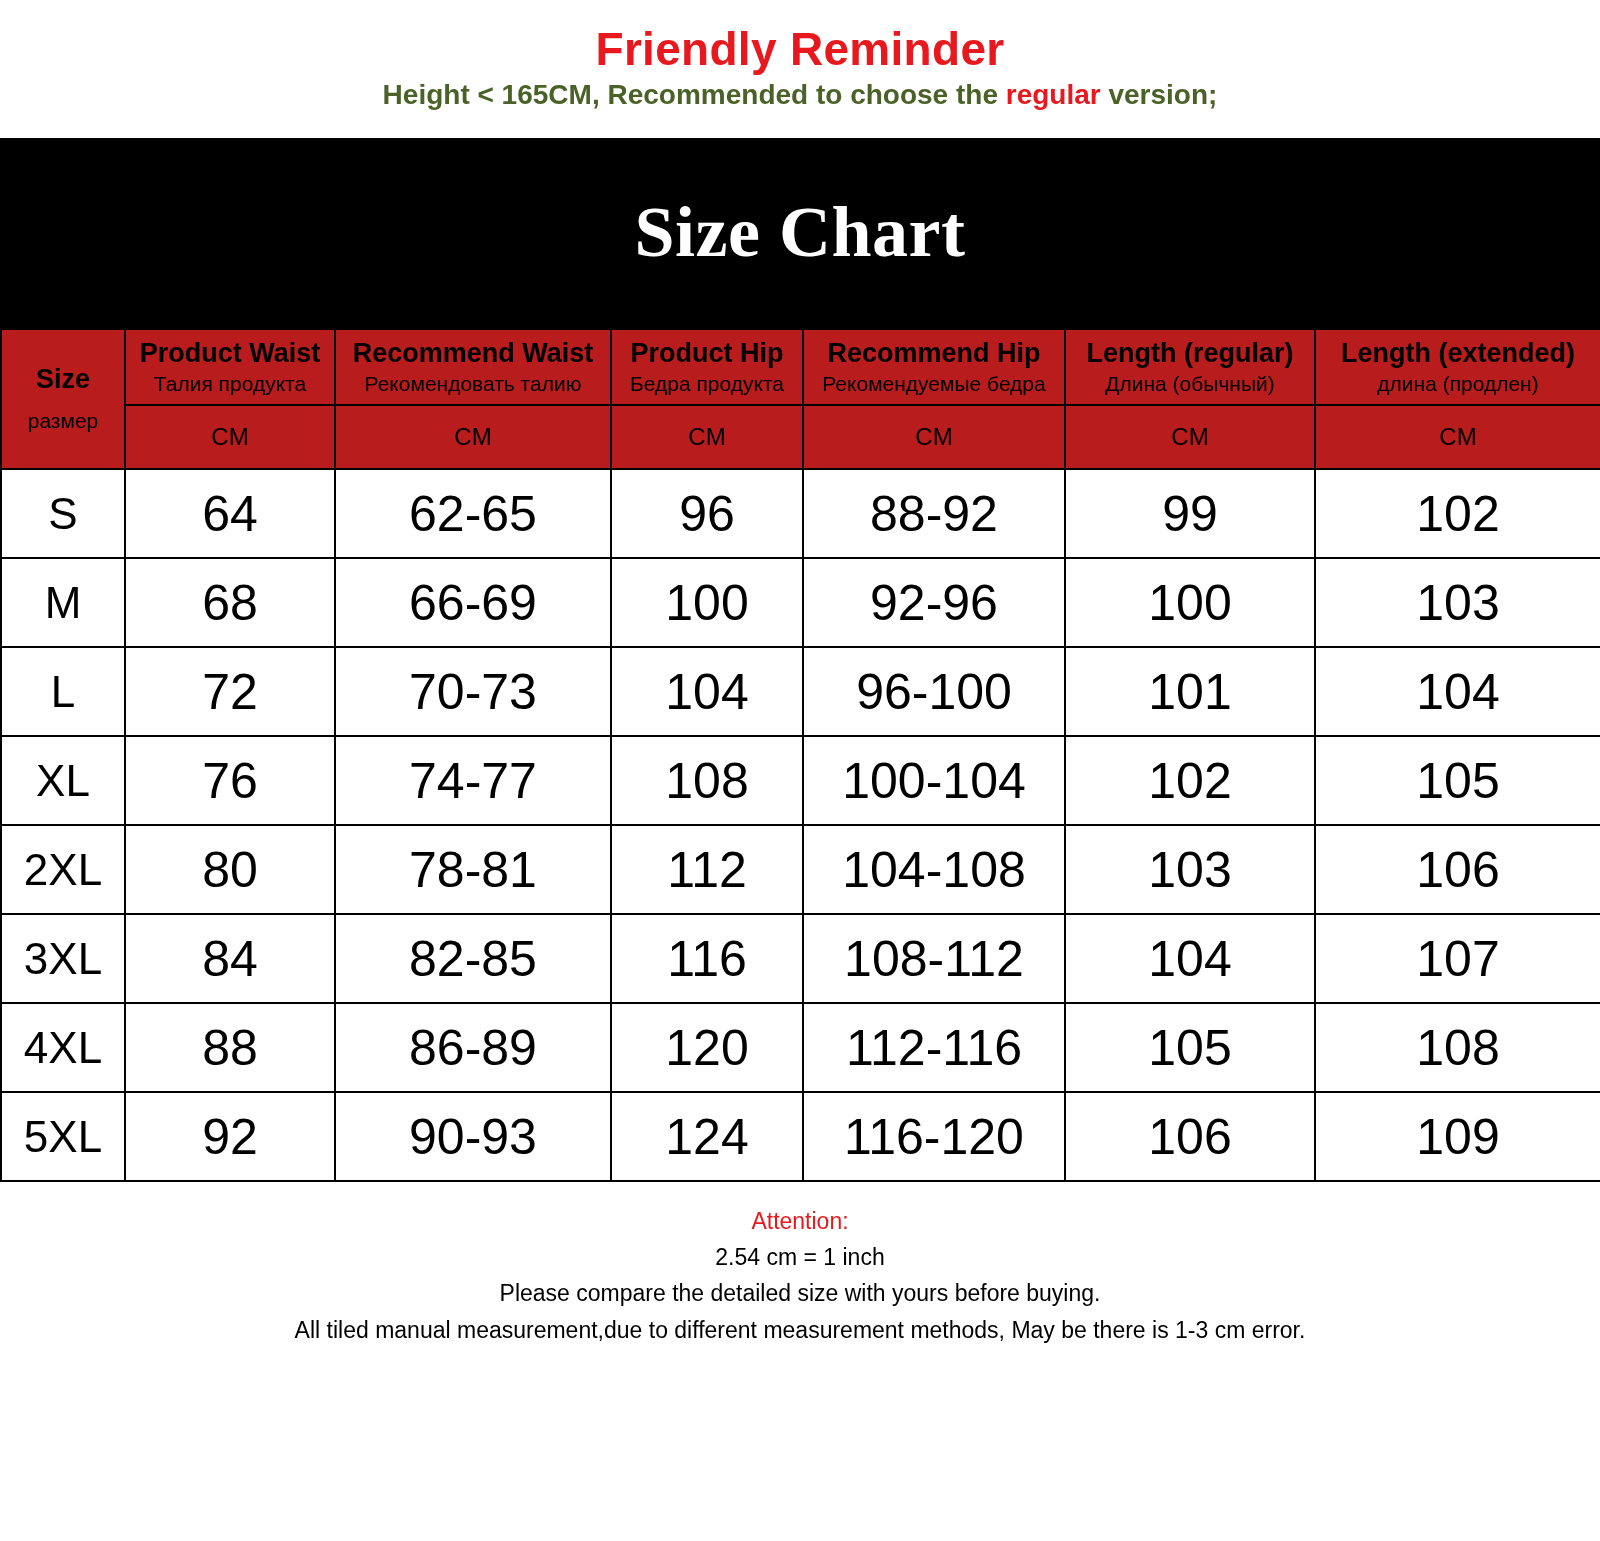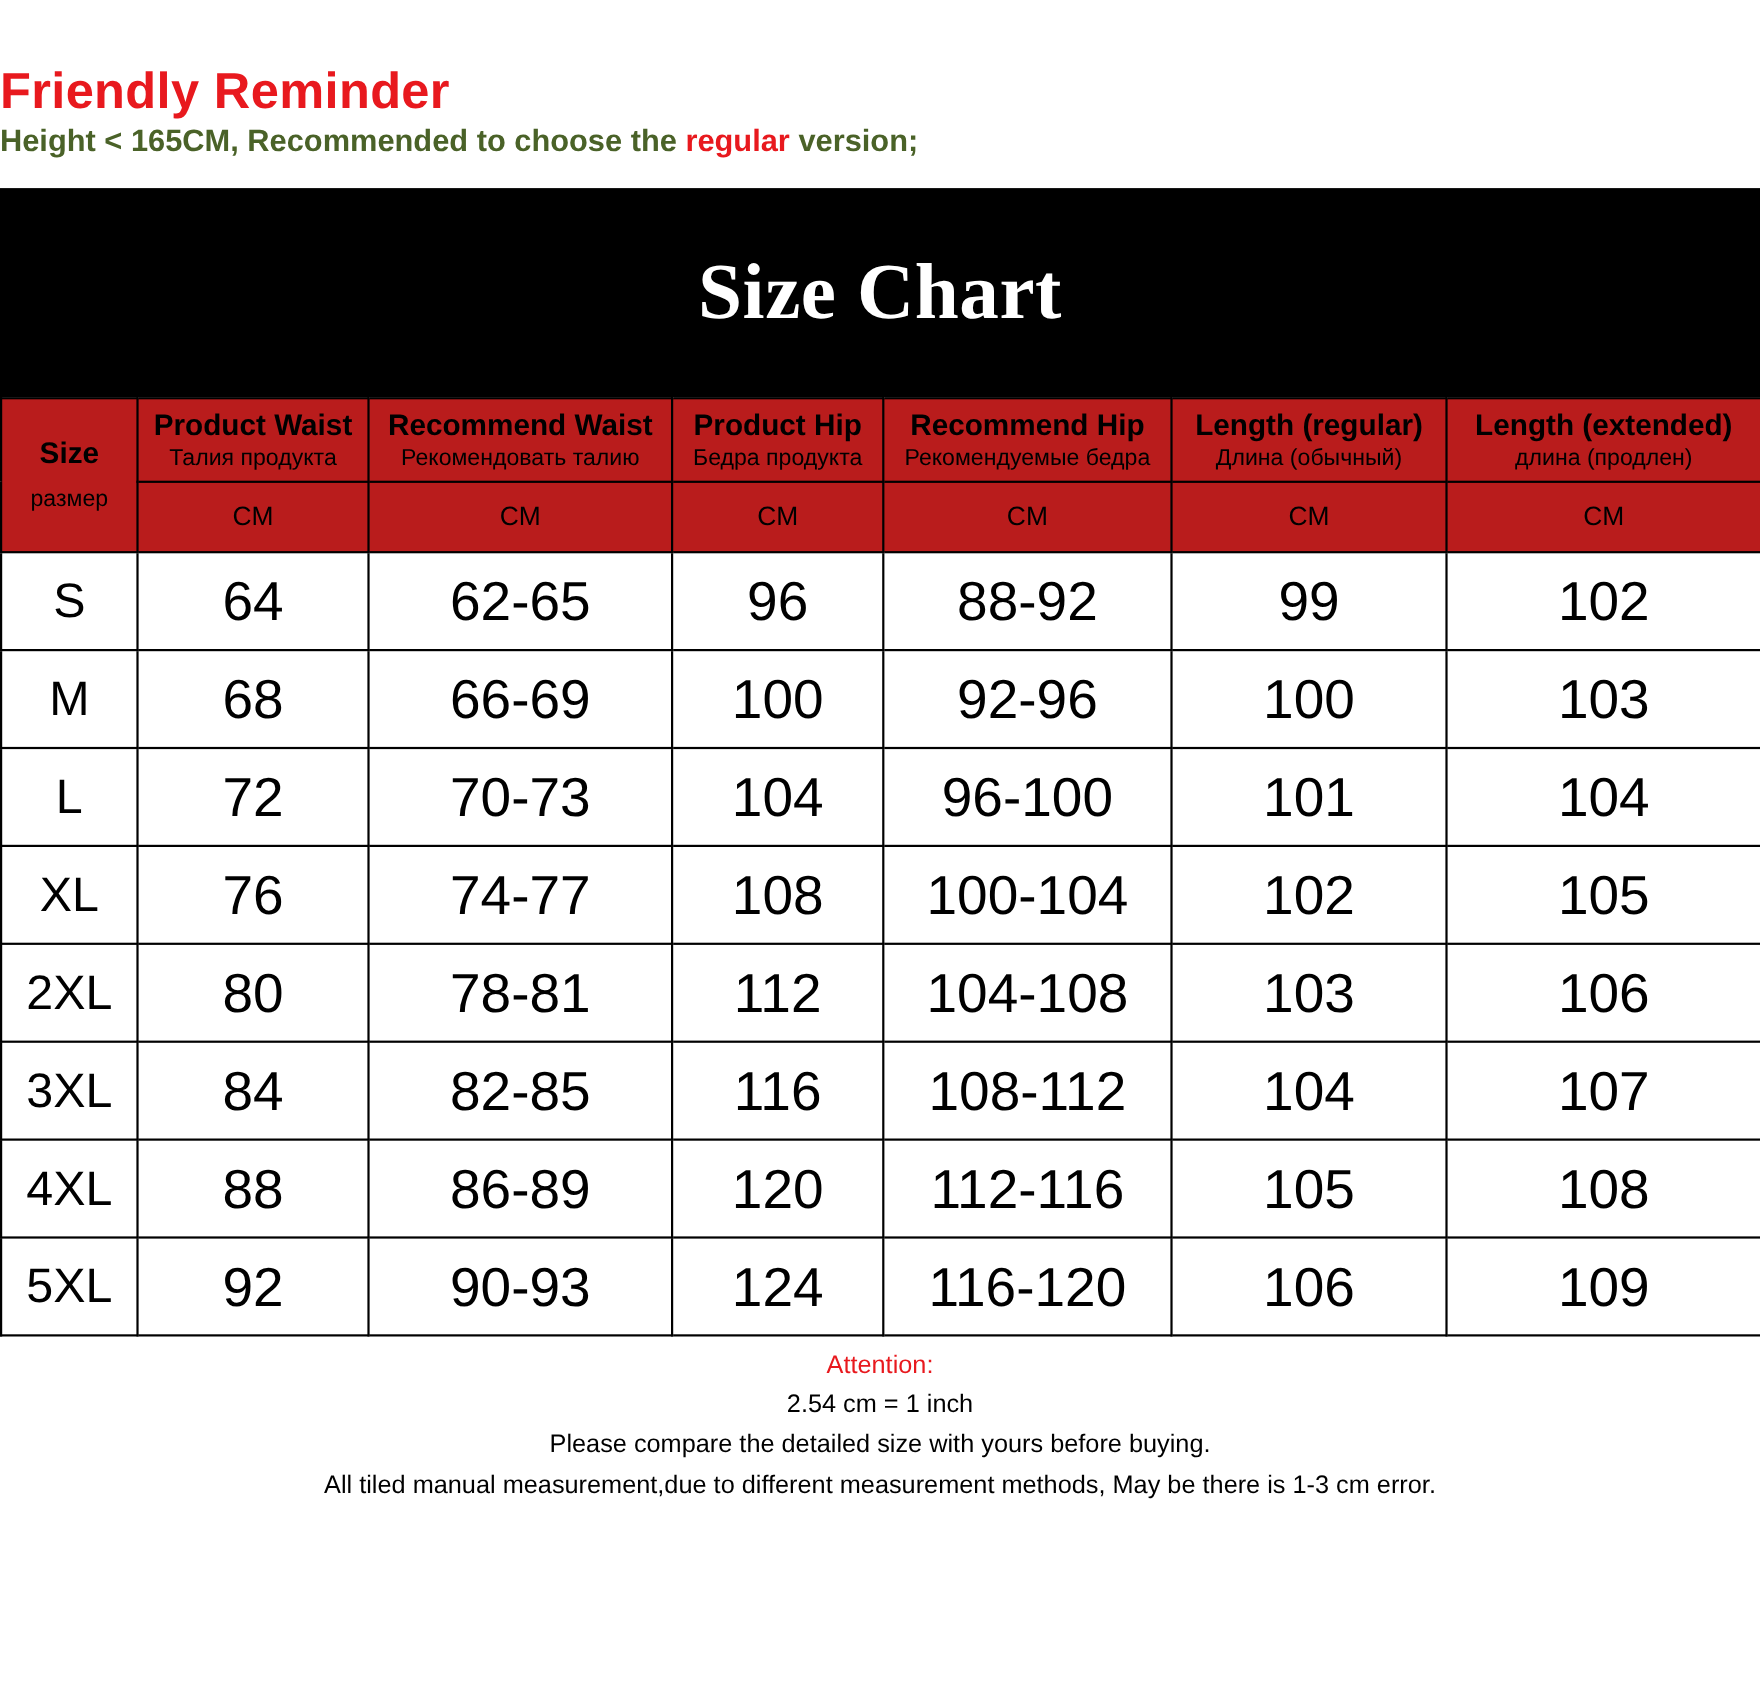--- a/index.html
+++ b/index.html
@@ -16,21 +16,22 @@
   }
   .page {
     width: 1600px;
     height: 1541px;
     position: relative;
     box-sizing: border-box;
   }
 
   
   .reminder {
-    padding-top: 58px;
+    text-align: center;
+    padding-top: 25px;
   }
   .reminder-title {
     color: #e8191e;
     font-size: 46px;
     font-weight: bold;
     line-height: 1.05;
     letter-spacing: 0.3px;
   }
   .reminder-line {
     color: #4a6228;
@@ -120,21 +121,21 @@
     height: 87px;
     font-weight: normal;
   }
   .data-row td.size-cell {
     font-size: 44px;
   }
 
   
   .attention {
     text-align: center;
-    padding-top: 8px;
+    padding-top: 22px;
   }
   .attention-title {
     color: #e8191e;
     font-size: 23px;
     line-height: 1.5;
   }
   .attention-line {
     font-size: 23px;
     line-height: 1.6;
     color: #000000;

